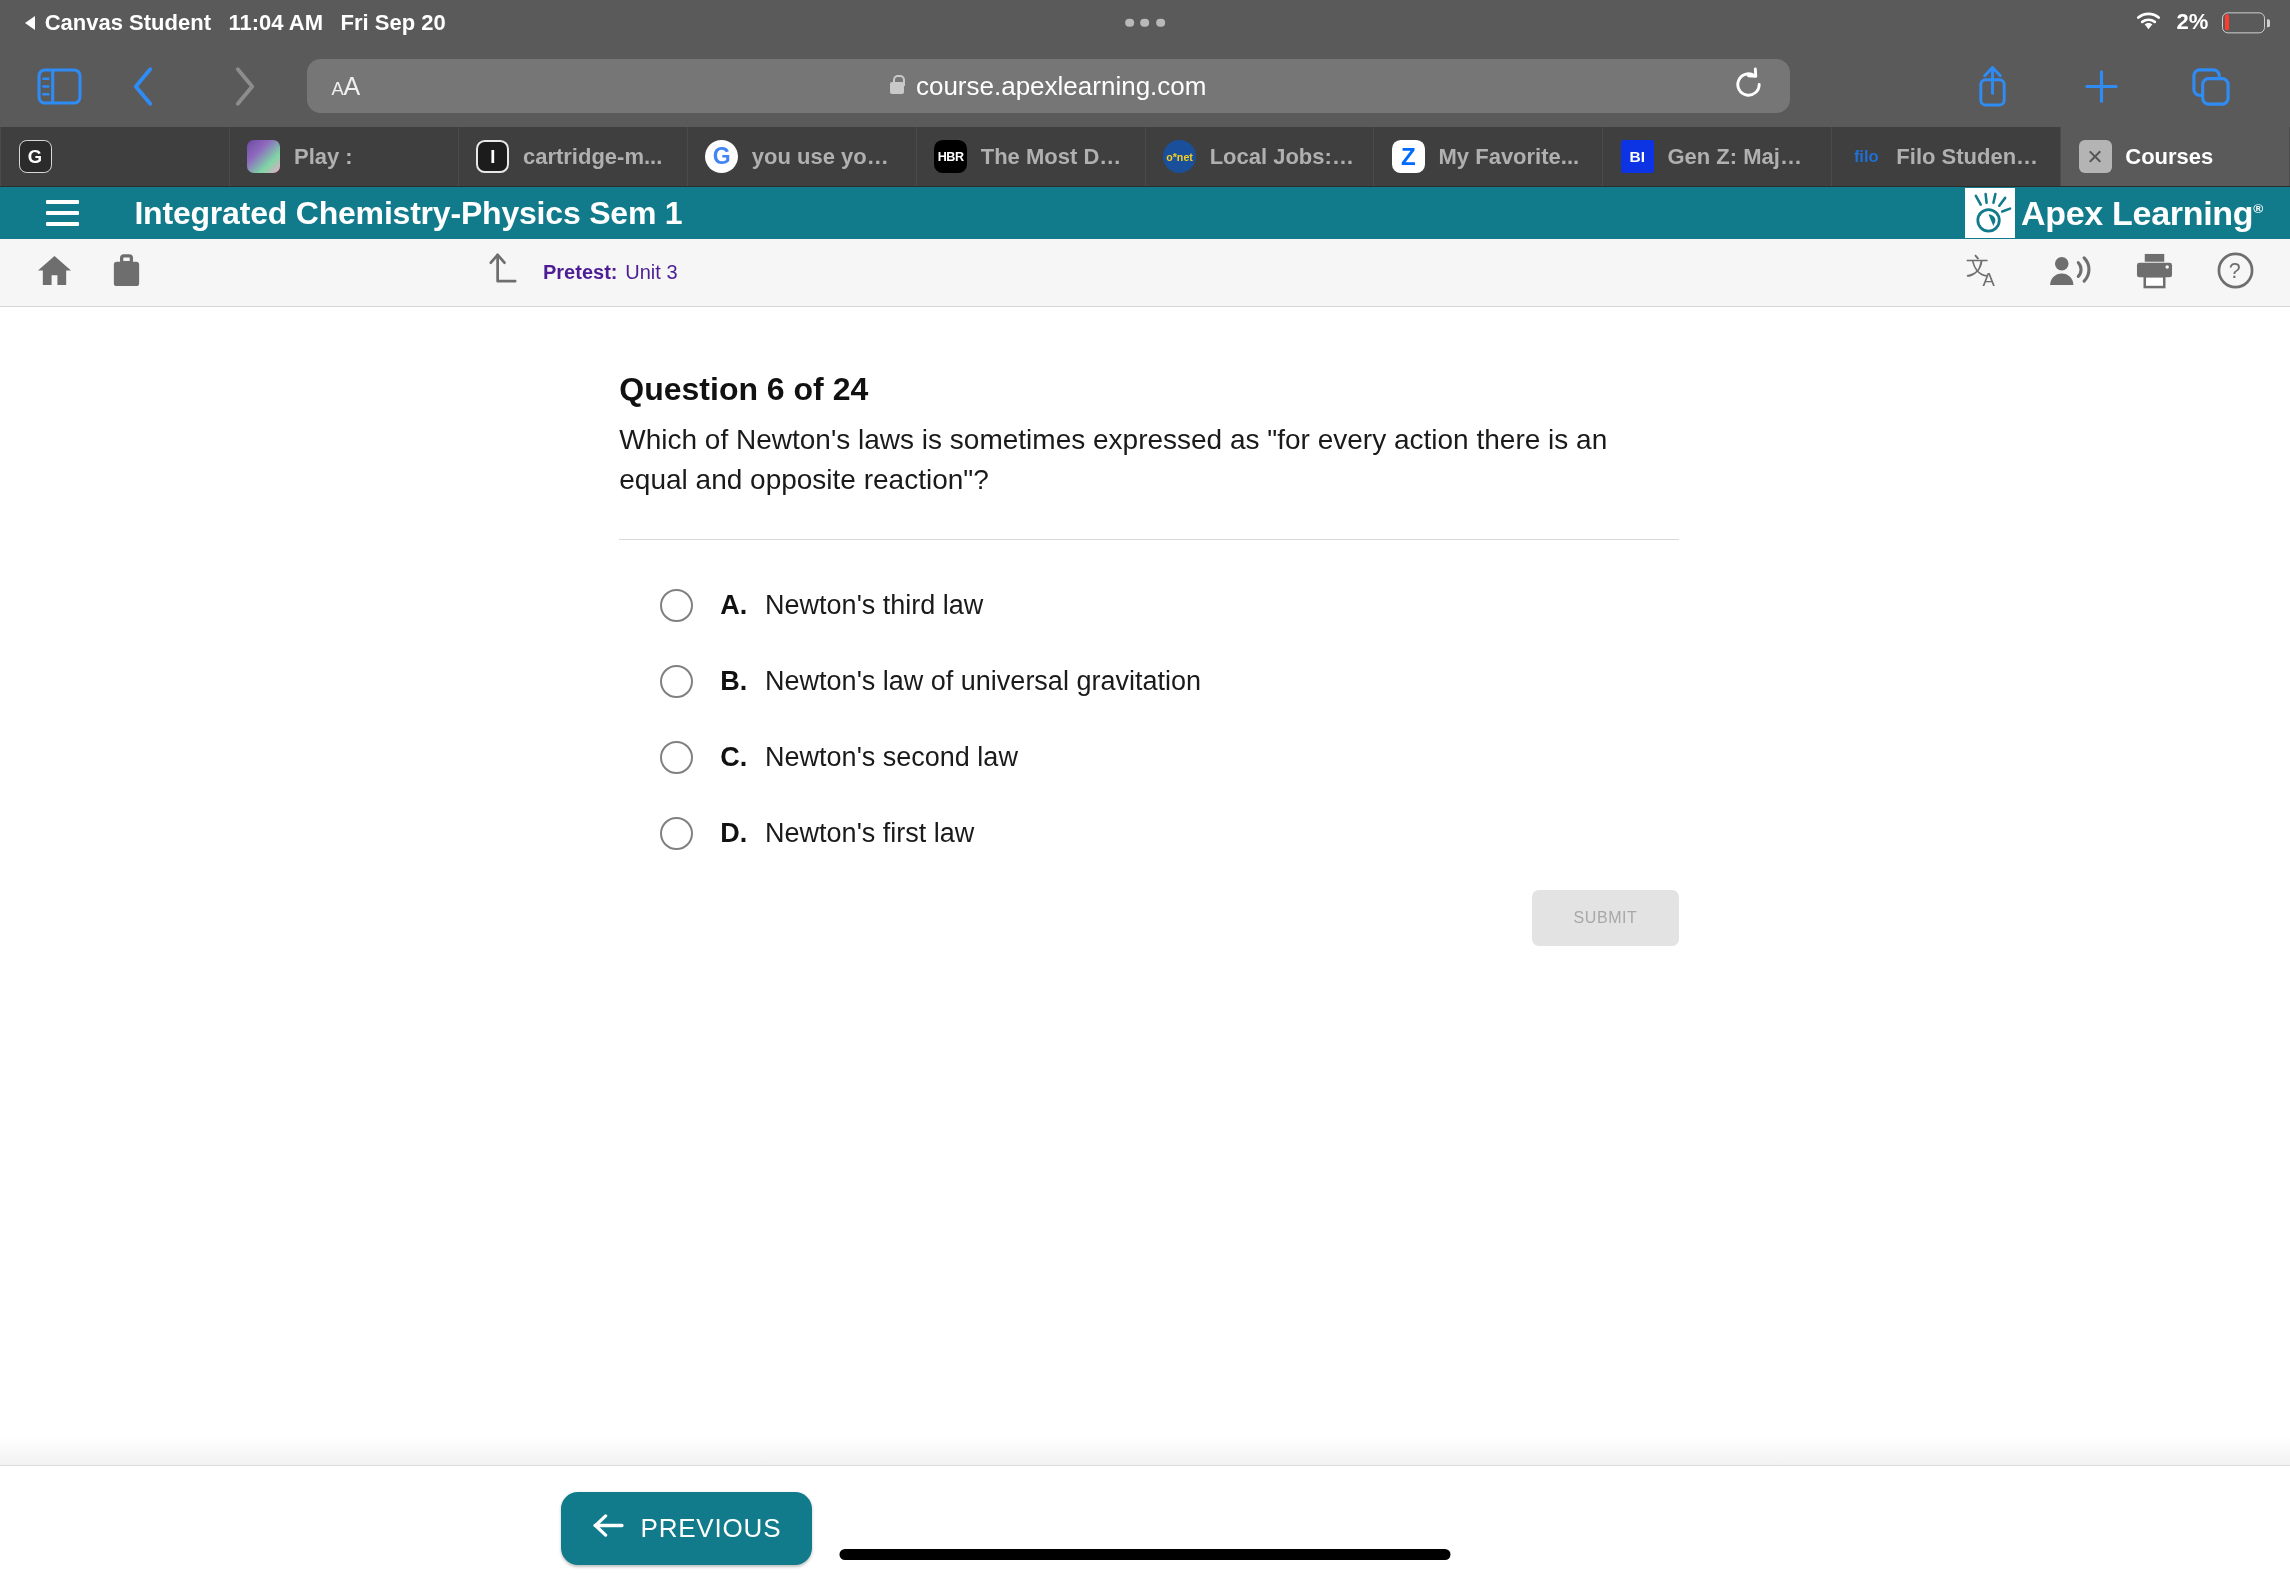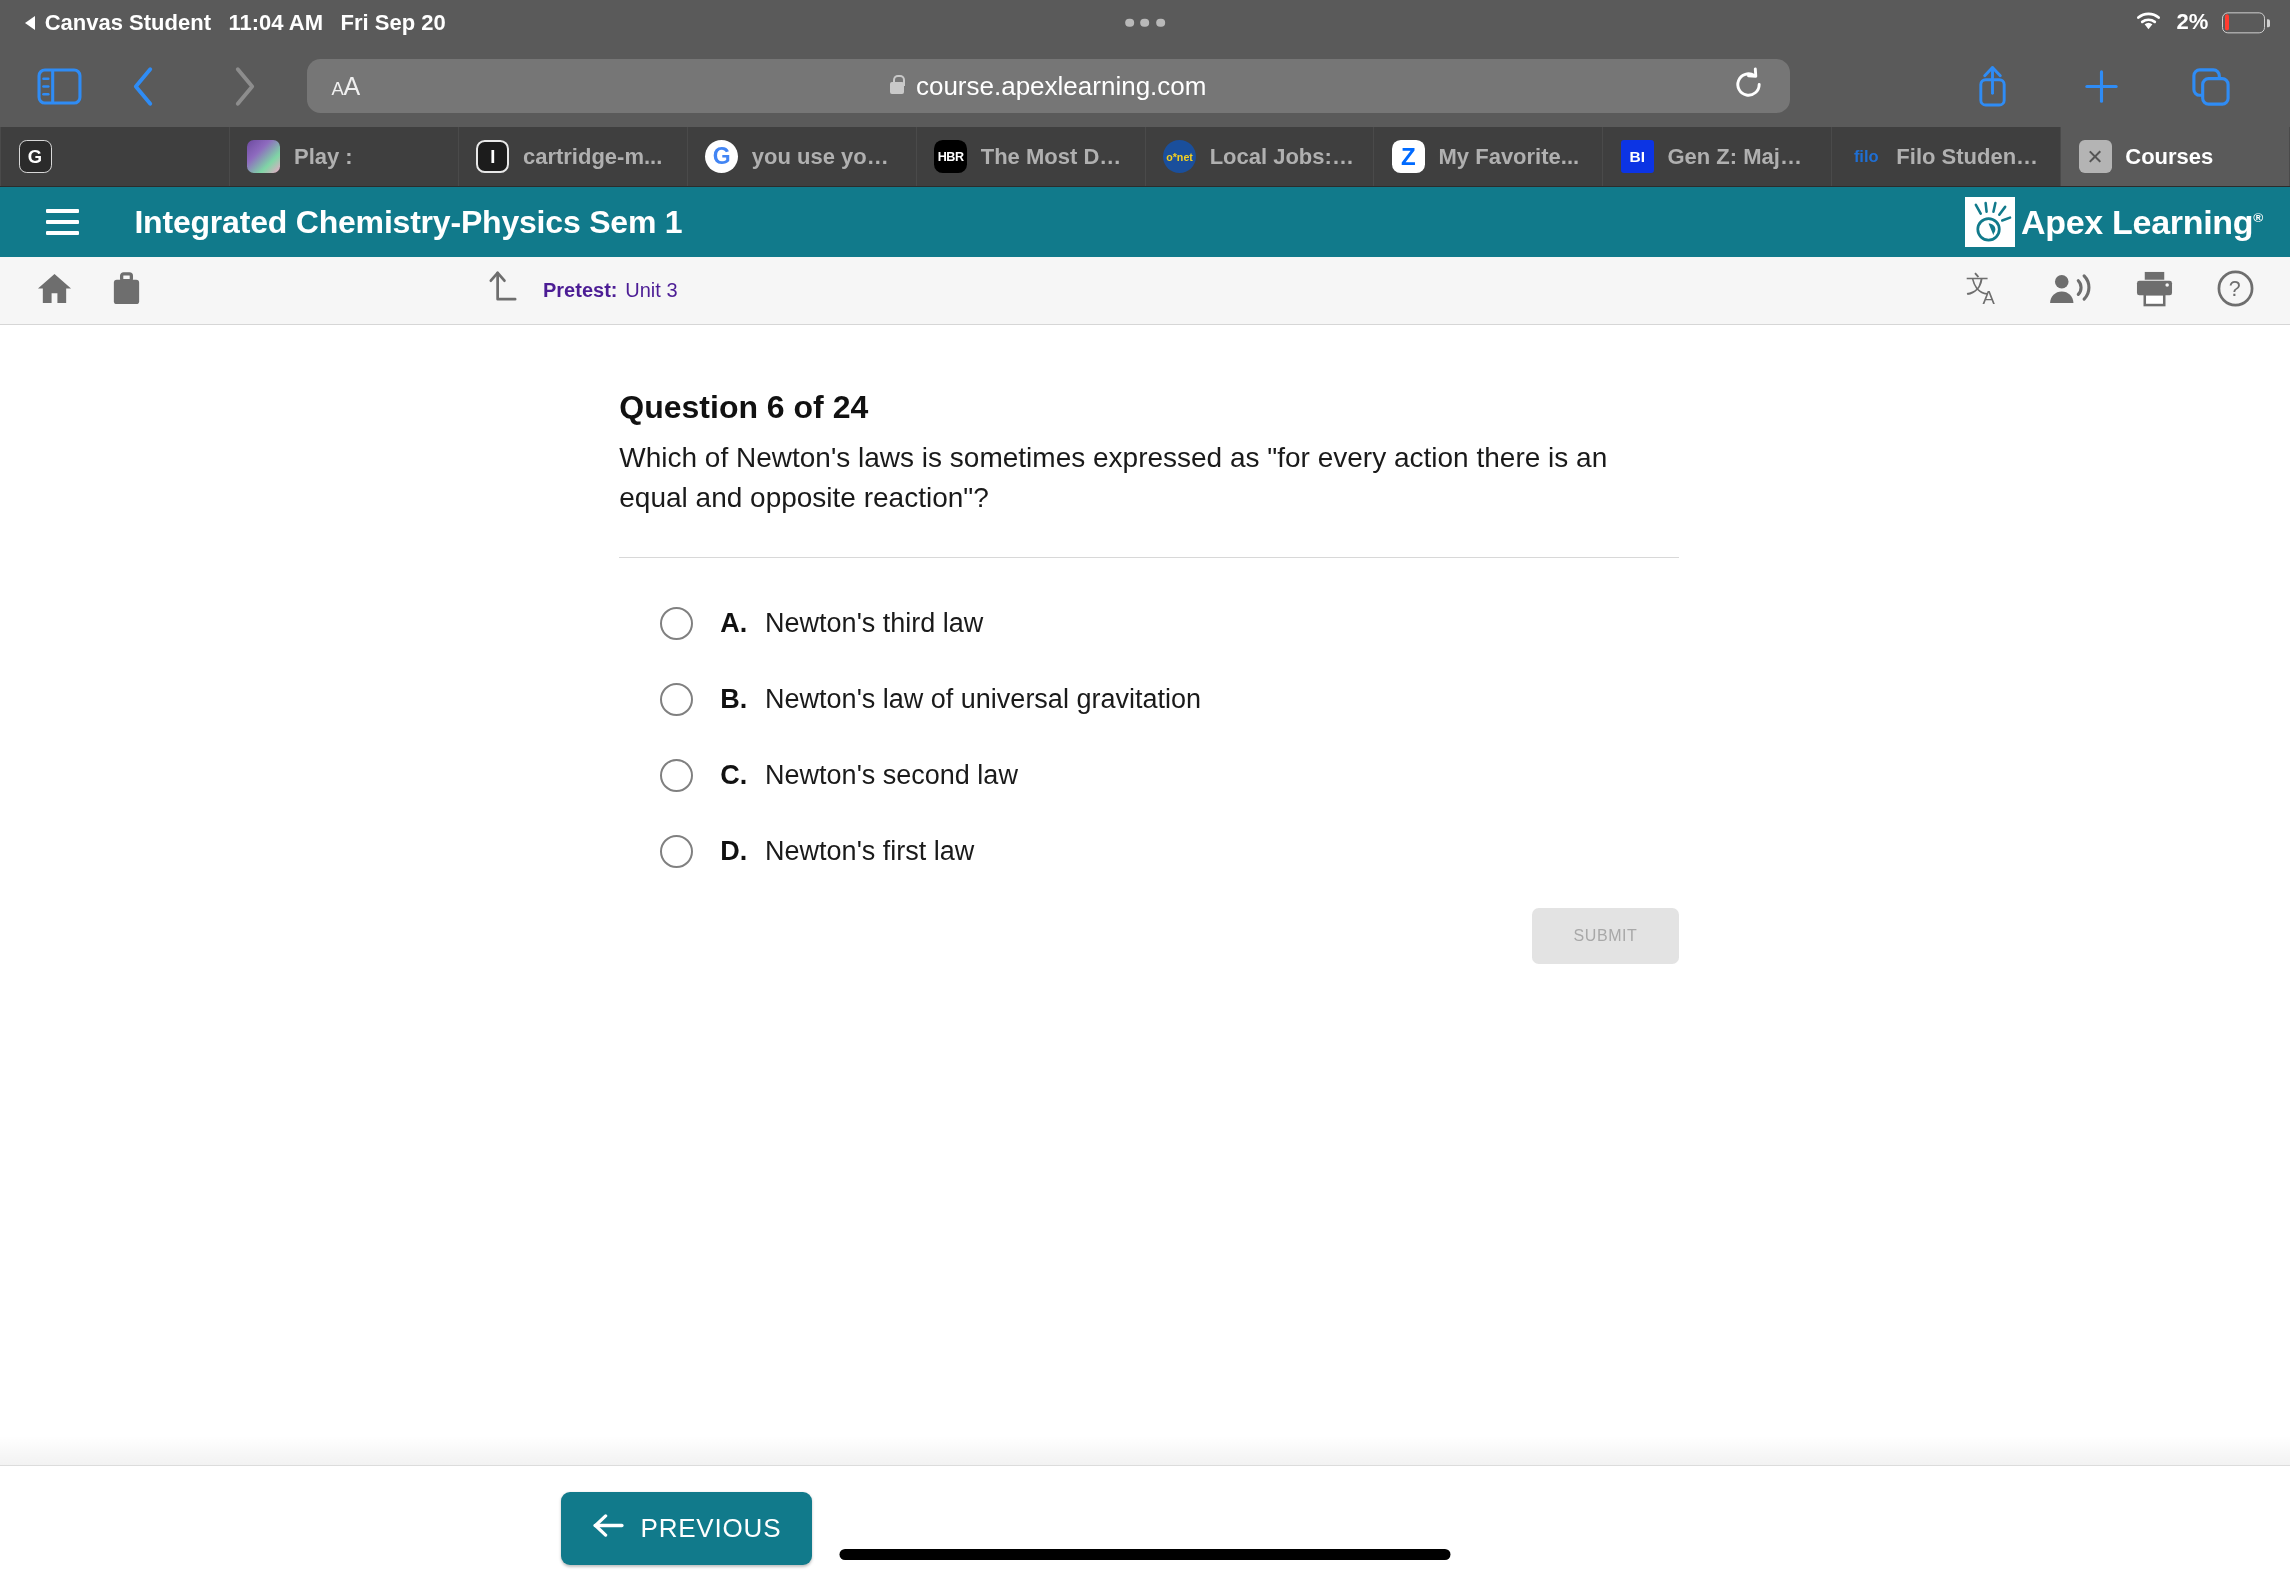--- a/index.html
+++ b/index.html
@@ -145,21 +145,21 @@
   .fav-z { background: #ffffff; color: #006aff; border-radius: 8.7px; font-size: 24px; font-weight: 800; }
   .fav-bi { background: #0c34e4; color: #ffffff; border-radius: 2.9px; font-size: 15.5px; font-weight: 800; }
   .fav-filo { background: transparent; color: #1f6fd4; font-size: 16.5px; font-weight: 700; }
   .fav-close {
     background: #b4b4b4; color: #555; border-radius: 5.8px;
     font-size: 20.4px; font-weight: 500;
   }
 
   
   .apex-header {
-    height: 70px;
+    height: 52px;
     background: #117a8b;
     display: flex;
     align-items: center;
     padding: 0 27px;
     color: #ffffff;
   }
   .hamburger { width: 43px; display: flex; flex-direction: column; gap: 6.8px; margin-left: 19.4px; }
   .hamburger span { display: block; height: 3.9px; background: #fff; border-radius: 1px; }
   .hamburger span:nth-child(1) { width: 33px; }
   .hamburger span:nth-child(2) { width: 33px; }
@@ -255,21 +255,21 @@
     width: 2290px; height: 126px;
     background: #ffffff;
     border-top: 1px solid #dcdcdc;
     display: flex; align-items: center;
   }
   .prev-btn {
     margin-left: 561px;
     background: #117a8b;
     color: #ffffff;
     border: none;
-    border-radius: 9px;
+    border-radius: 17px;
     font-size: 26px;
     letter-spacing: 0.8px;
     padding: 20.4px 31px;
     display: flex; align-items: center; gap: 15.5px;
     font-family: inherit;
     box-shadow: 0 1.9px 2.9px rgba(0,0,0,0.25);
   }
   .home-indicator {
     position: absolute;
     left: 50%; transform: translateX(-50%);

